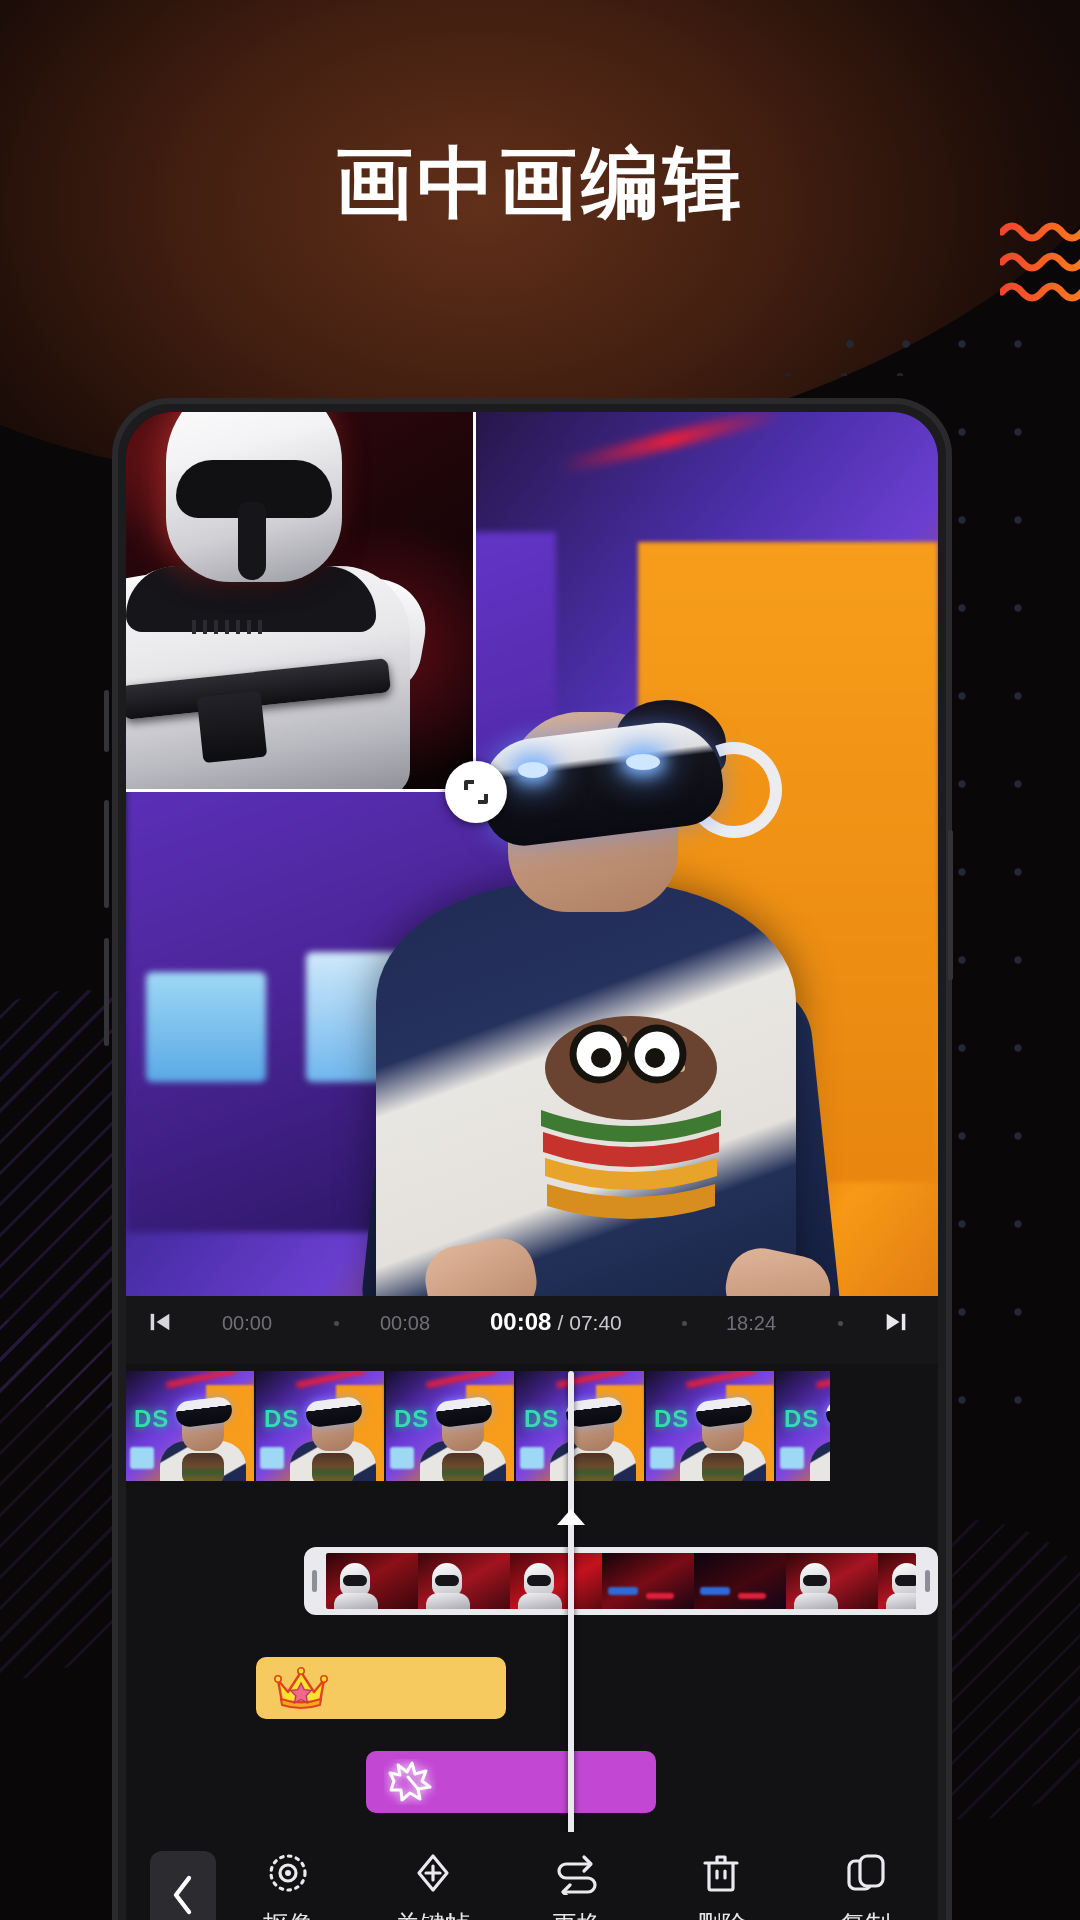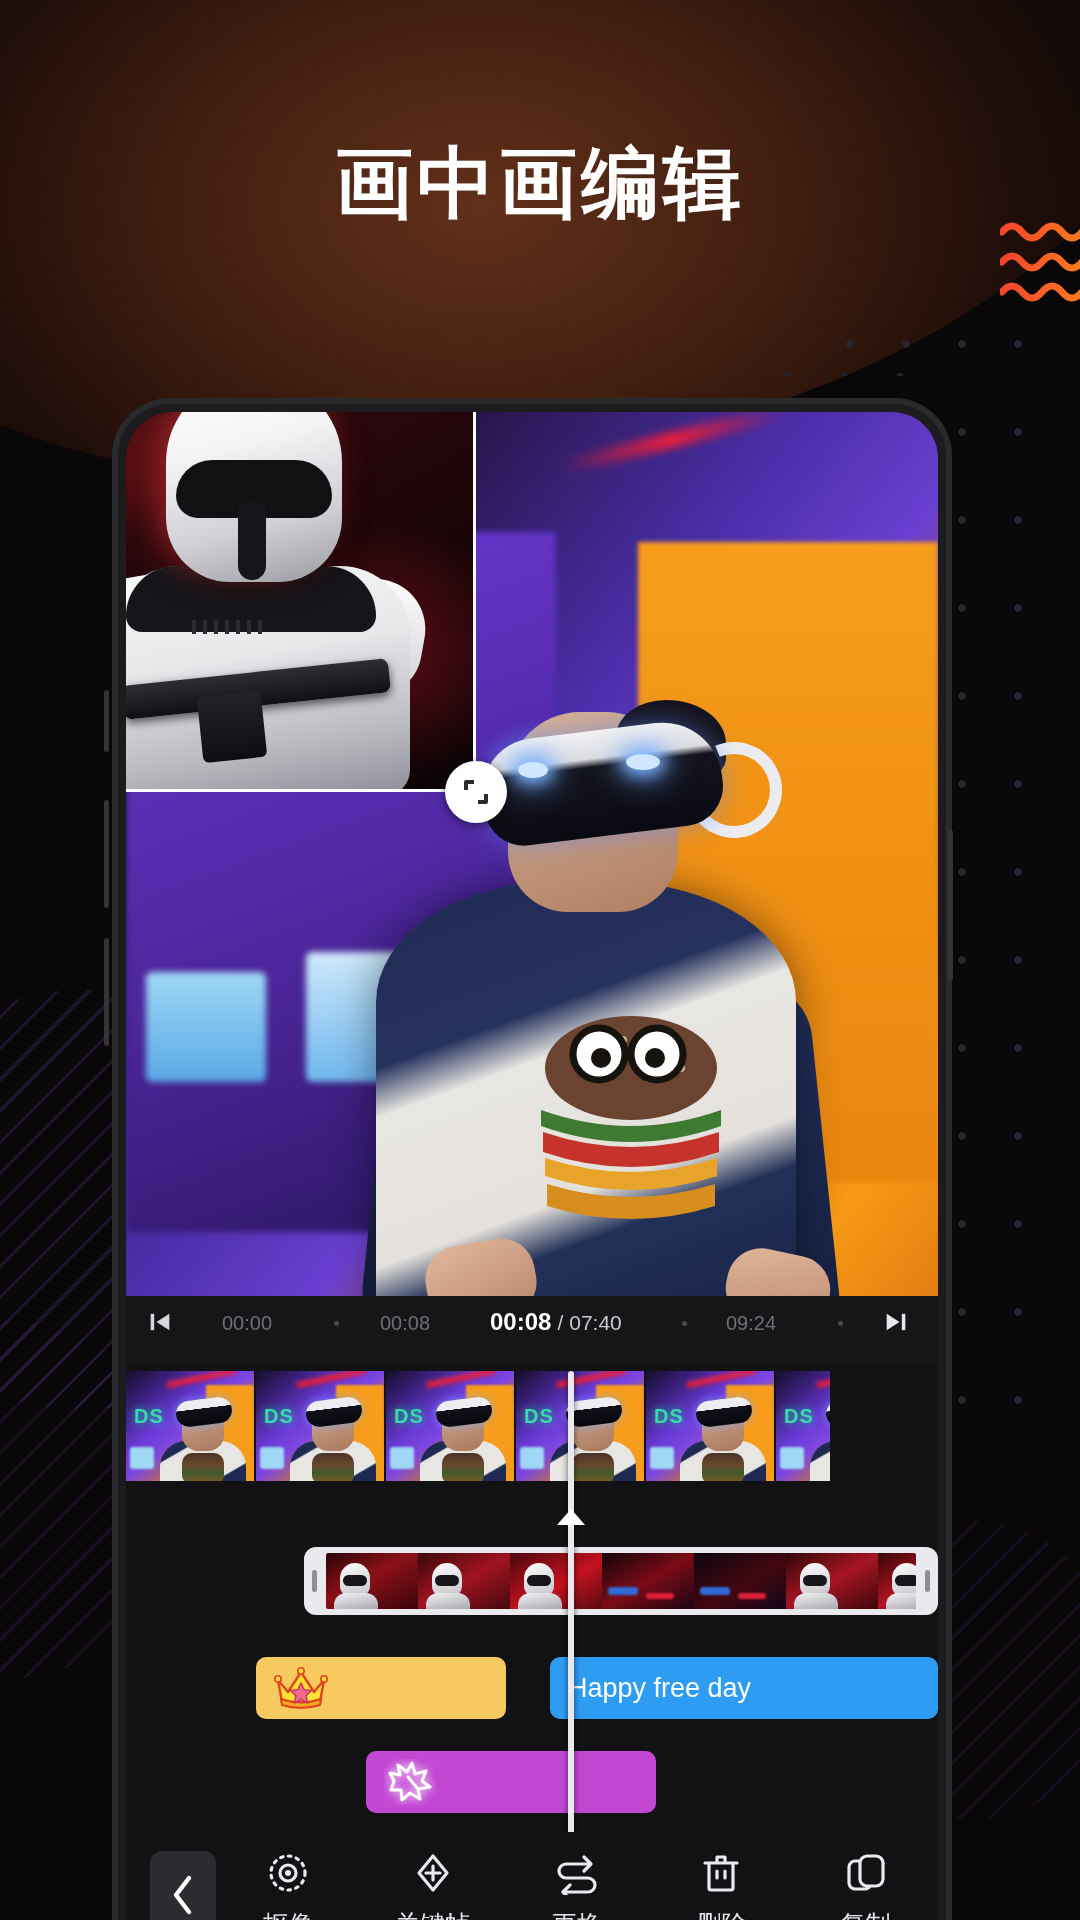--- a/index.html
+++ b/index.html
@@ -226,21 +226,21 @@
     position:absolute; left:0; top:959px; width:812px; height:587px;
     background:#121214; z-index:4;
   }
   #track-main { left:108px; top:36px; width:704px; height:110px; display:flex; overflow:hidden; }
   .thumb-main {
     width:128px; height:110px; flex:0 0 128px; position:relative; overflow:hidden;
     background:linear-gradient(140deg,#140f2b 0%,#3a1f7a 18%,#6a3ad6 38%,#7d46e0 50%,#d07a1a 72%,#f9a01b 100%);
     margin-right:2px;
   }
   .tm-orange { position:absolute; right:0; top:14px; width:48px; height:96px; background:#f79d1b; filter:blur(1px); }
-  .tm-ds { position:absolute; left:8px; top:34px; color:#3ad9b0; font-size:20px; font-weight:700; letter-spacing:1px; text-shadow:0 0 8px #19c79a; }
+  .tm-ds { position:absolute; left:8px; top:34px; color:#3ad9b0; font-size:24px; font-weight:700; letter-spacing:1px; text-shadow:0 0 8px #19c79a; }
   .tm-head { position:absolute; left:56px; top:28px; width:42px; height:52px; background:linear-gradient(160deg,#d8b39a,#a8775b); border-radius:20px 20px 16px 16px; }
   .tm-vr { position:absolute; left:50px; top:28px; width:56px; height:26px; background:linear-gradient(180deg,#eeeef2 0 35%,#11111a 36%,#08080f 100%); border-radius:14px; transform:rotate(-7deg); box-shadow:0 0 8px rgba(120,170,255,.7); }
   .tm-body { position:absolute; left:34px; top:70px; width:86px; height:46px; background:linear-gradient(150deg,#1e2a52 0 22%,#e8e6e2 24% 74%,#1e2a52 76%); border-radius:26px 26px 4px 4px; }
   .tm-burger { position:absolute; left:56px; top:82px; width:42px; height:32px; background:linear-gradient(180deg,#4a3328,#6b4a2c 40%,#3f5a2c 60%,#8a5a28); border-radius:10px; }
   .tm-scr { position:absolute; left:4px; top:76px; width:24px; height:22px; background:#9fd8f5; border-radius:3px; filter:blur(1px); }
   .tm-red { position:absolute; left:40px; top:4px; width:70px; height:6px; background:#e61e3c; transform:rotate(-12deg); filter:blur(2px); }
 
   #playhead {
     position:absolute; left:442px; top:0px; width:6px; height:587px;
     background:#e9e9ee; border-radius:3px; z-index:9;
@@ -397,21 +397,21 @@
       </div>
       <div class="rl-tick" style="left:96px; top:16px;">00:00</div>
       <div class="rl-dot" style="left:208px;"></div>
       <div class="rl-tick" style="left:254px; top:16px;">00:08</div>
       <div class="rl-tick" style="left:364px; top:12px; display:flex; align-items:baseline; gap:6px;">
         <span id="rl-cur">00:08</span>
         <span id="rl-total">/</span>
         <span id="rl-total">07:40</span>
       </div>
       <div class="rl-dot" style="left:556px;"></div>
-      <div class="rl-tick" style="left:600px; top:16px;">09:24</div>
+      <div class="rl-tick" style="left:600px; top:16px;">18:24</div>
       <div class="rl-dot" style="left:712px;"></div>
       <div class="rl-tick" style="left:756px; top:12px;">
         <svg width="28" height="28" viewBox="0 0 24 24">
           <path d="M4 5 L4 19 L15 12 Z" fill="#e8e8ee"></path>
           <rect x="17" y="5" width="3" height="14" fill="#e8e8ee"></rect>
         </svg>
       </div>
     </div>
 
     <div id="timeline">
@@ -522,23 +522,20 @@
             <path d="M4 14 L14 26 L27 6 L40 26 L50 14 L46 36 L8 36 Z" fill="#ffe033" stroke="#e0431f" stroke-width="2.4" stroke-linejoin="round"></path>
             <path d="M7 33 q20 7 40 0 l-1 6 q-19 6 -38 0 z" fill="#f6a81c" stroke="#e0431f" stroke-width="2"></path>
             <path d="M27 17 l3.2 6.6 7.2 1 -5.2 5.1 1.2 7.2 -6.4 -3.4 -6.4 3.4 1.2 -7.2 -5.2 -5.1 7.2 -1 z" fill="#f0698c" stroke="#c03a5c" stroke-width="1.4"></path>
             <circle cx="4" cy="13" r="3.2" fill="#ffe033" stroke="#e0431f" stroke-width="1.6"></circle>
             <circle cx="50" cy="13" r="3.2" fill="#ffe033" stroke="#e0431f" stroke-width="1.6"></circle>
             <circle cx="27" cy="5" r="3.2" fill="#ffe033" stroke="#e0431f" stroke-width="1.6"></circle>
           </svg>
         </div>
       </div>
 
-      <div class="clip" id="clip-text">
-        <span>Happy free day</span>
-      </div>
 
       <div class="clip" id="clip-effect">
         <div class="eff-icon">
           <svg viewBox="0 0 52 46" width="52" height="46">
             <g fill="none" stroke="#ffffff" stroke-width="3" stroke-linejoin="round" stroke-linecap="round" style="filter:drop-shadow(0 0 5px #fff)">
               <path d="M10 22 L6 14 L16 16 L14 6 L23 13 L28 4 L31 15 L42 12 L38 22 L46 28 L34 30 L36 40 L26 34 L18 41 L17 31 L7 31 Z"></path>
               <path d="M24 18 L34 30"></path>
             </g>
           </svg>
         </div>

